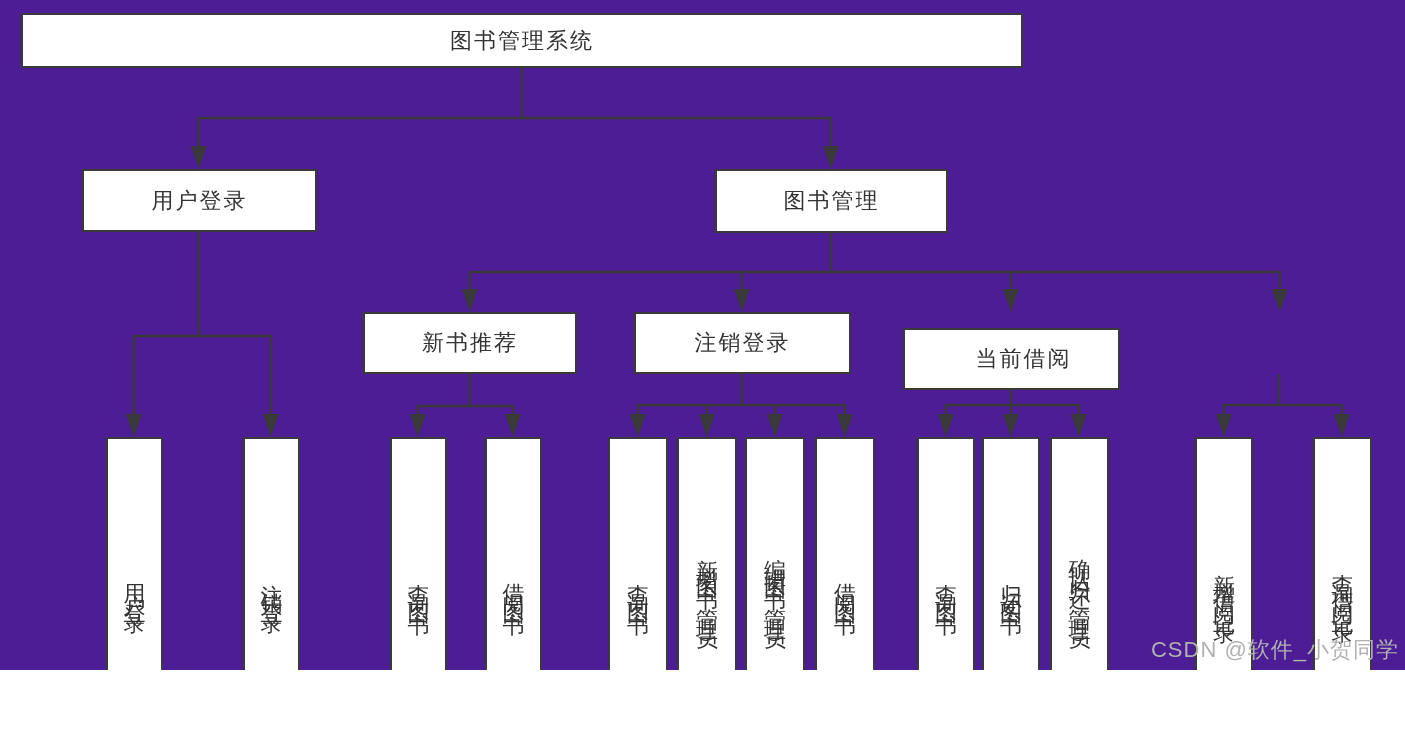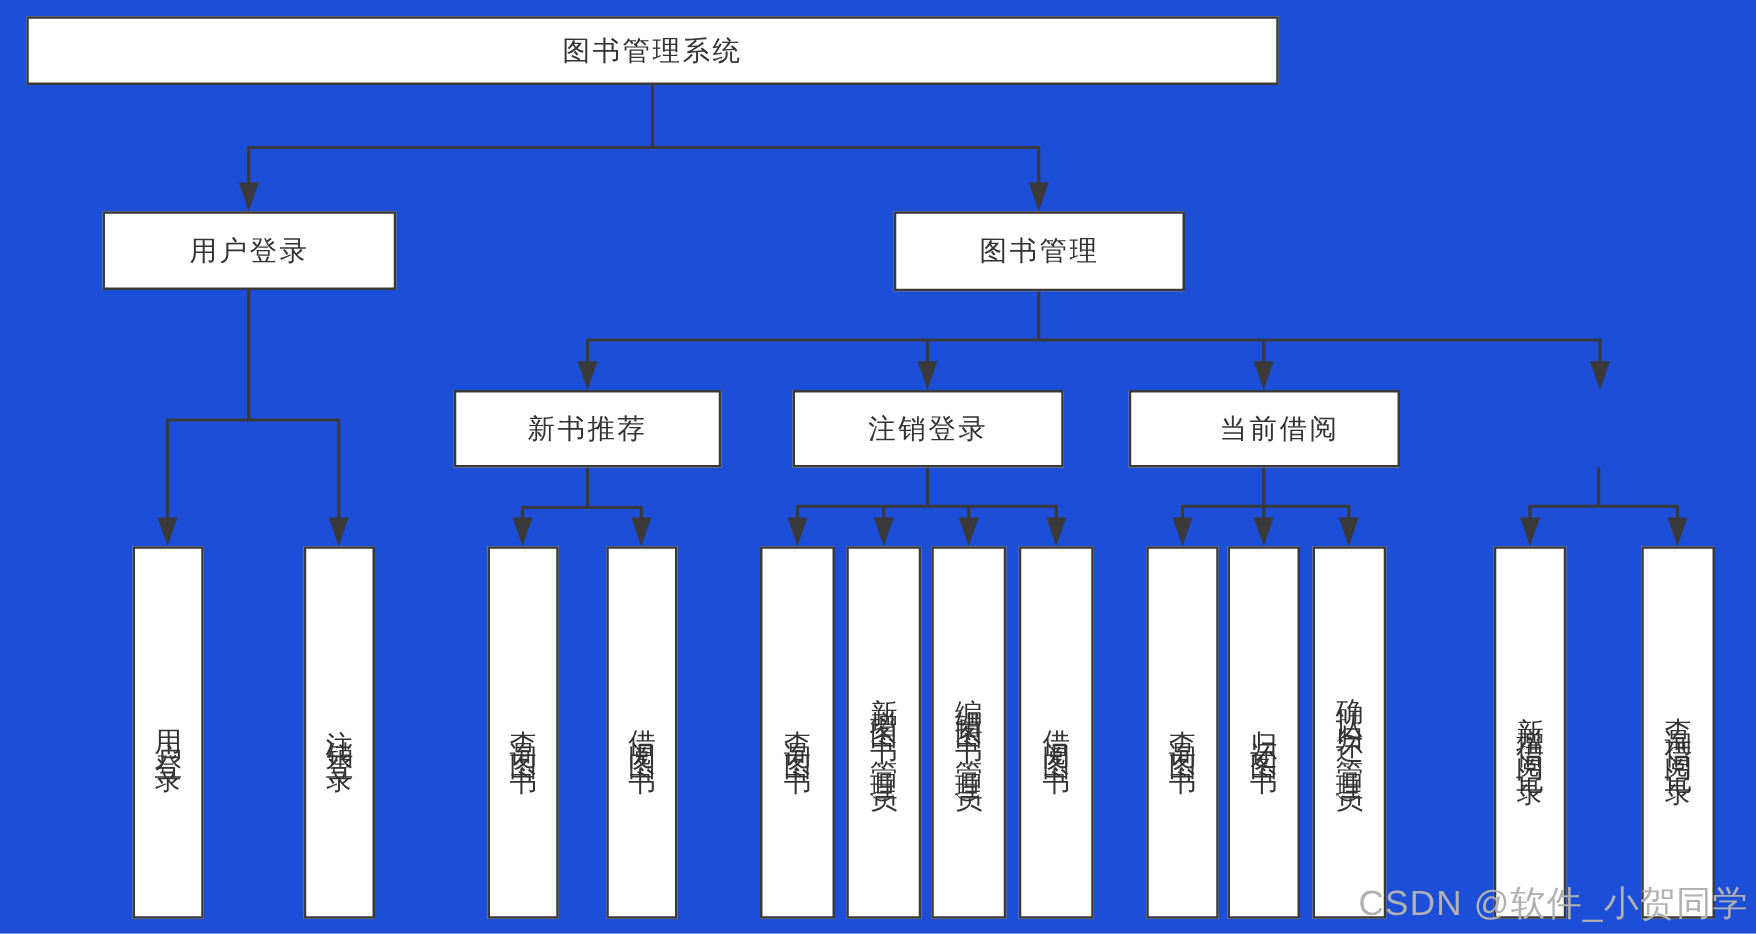--- a/index.html
+++ b/index.html
@@ -1,20 +1,20 @@
 <!DOCTYPE html>
 <html><head>
 <meta charset="utf-8">
 <title>Diagram</title>
 <style>
   html,body{margin:0;padding:0;background:#ffffff;}
   .stage{
     position:relative;
-    width:1405px;height:747px;
-    background:#1d4ed8;
+    width:1405px;height:670px;
+    background:#4c1d95;
     font-family:"Liberation Sans", sans-serif;
     overflow:hidden;
     text-decoration:underline;
   }
   .connectors{position:absolute;left:0;top:0;z-index:1;}
   .box{
     position:absolute;
     box-sizing:border-box;
     background:#ffffff;
     border:2px solid #3a3a3a;
@@ -33,21 +33,21 @@
     writing-mode:vertical-rl;
     text-orientation:mixed;
     font-size:22px;
     letter-spacing:10px;
     line-height:1;
   }
   .watermark{
     position:absolute;
     right:6px;
     bottom:5px;
-    font-size:28px;
+    font-size:22px;
     color:#b1b1b1;
     letter-spacing:1px;
     z-index:3;
     white-space:nowrap;
   }
 </style>
 </head>
 <body>
 
 <div class="stage">
@@ -128,21 +128,21 @@
   <div class="box" style="left:363px;top:312px;width:214px;height:62px;">
     <span class="hlabel">新书推荐</span>
   </div>
 
   <div class="box" style="left:715px;top:169px;width:233px;height:64px;">
     <span class="hlabel">图书管理</span>
   </div>
   <div class="box" style="left:634px;top:312px;width:217px;height:62px;">
     <span class="hlabel">注销登录</span>
   </div>
-  <div class="box" style="left:903px;top:312px;width:217px;height:62px;padding-left:24px;">
+  <div class="box" style="left:903px;top:328px;width:217px;height:62px;padding-left:24px;">
     <span class="hlabel">当前借阅</span>
   </div>
 
   <div class="box leaf" style="left:106px;top:437px;width:57px;height:298px;">
     <span class="vlabel">用户登录</span>
   </div>
   <div class="box leaf" style="left:243px;top:437px;width:57px;height:298px;">
     <span class="vlabel">注销登录</span>
   </div>
 

